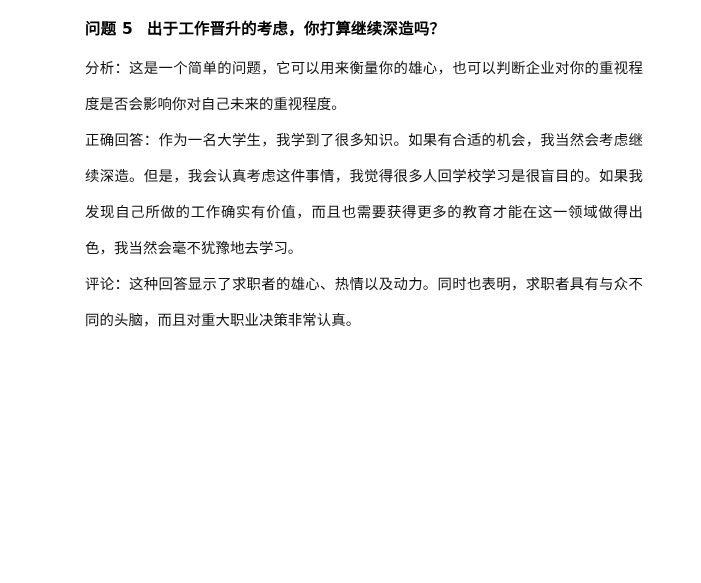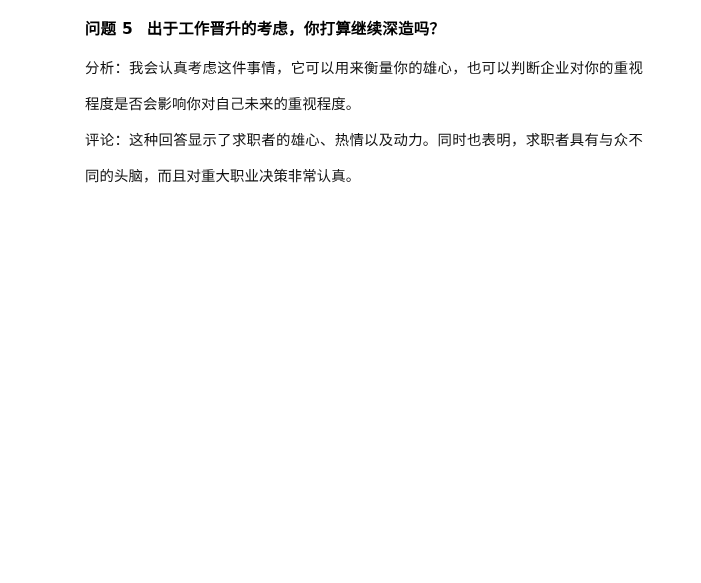--- a/index.html
+++ b/index.html
@@ -68,21 +68,22 @@
 
 <div class="page">
   <div class="content">
 
     <h1 class="q-title">
       <span class="q-label">问题 5</span><span>出于工作晋升的考虑，你打算继续深造吗？</span>
     </h1>
 
     <div class="spacer-sm"></div>
 
-    <p class="para">分析：我会认真考虑这件事情，它可以用来衡量你的雄心，也可以判断企业对你的重视程度是否会影响你对自己未来的重视程度。</p>
+    <p class="para">分析：这是一个简单的问题，它可以用来衡量你的雄心，也可以判断企业对你的重视程度是否会影响你对自己未来的重视程度。</p>
 
 
 
+    <p class="para">正确回答：作为一名大学生，我学到了很多知识。如果有合适的机会，我当然会考虑继续深造。但是，我会认真考虑这件事情，我觉得很多人回学校学习是很盲目的。如果我发现自己所做的工作确实有价值，而且也需要获得更多的教育才能在这一领域做得出色，我当然会毫不犹豫地去学习。</p>
 
     <p class="para">评论：这种回答显示了求职者的雄心、热情以及动力。同时也表明，求职者具有与众不同的头脑，而且对重大职业决策非常认真。</p>
 
   </div>
 </div>
 
 </body></html>

